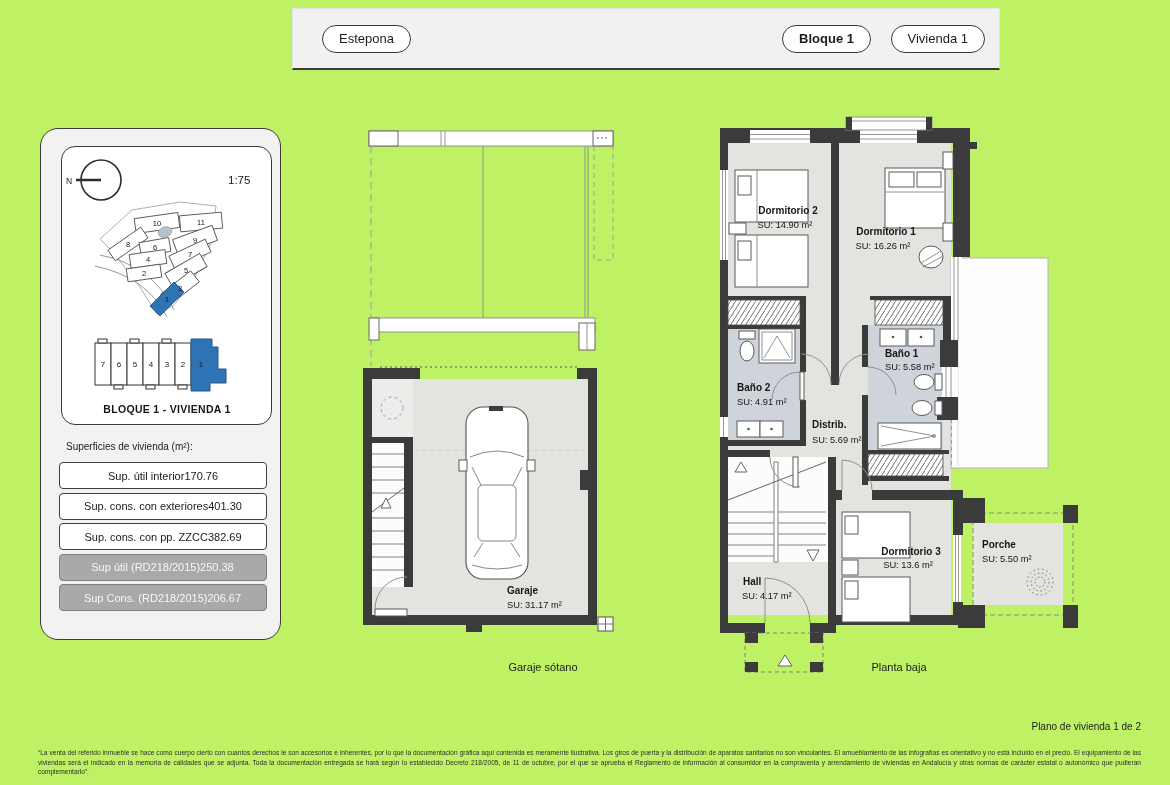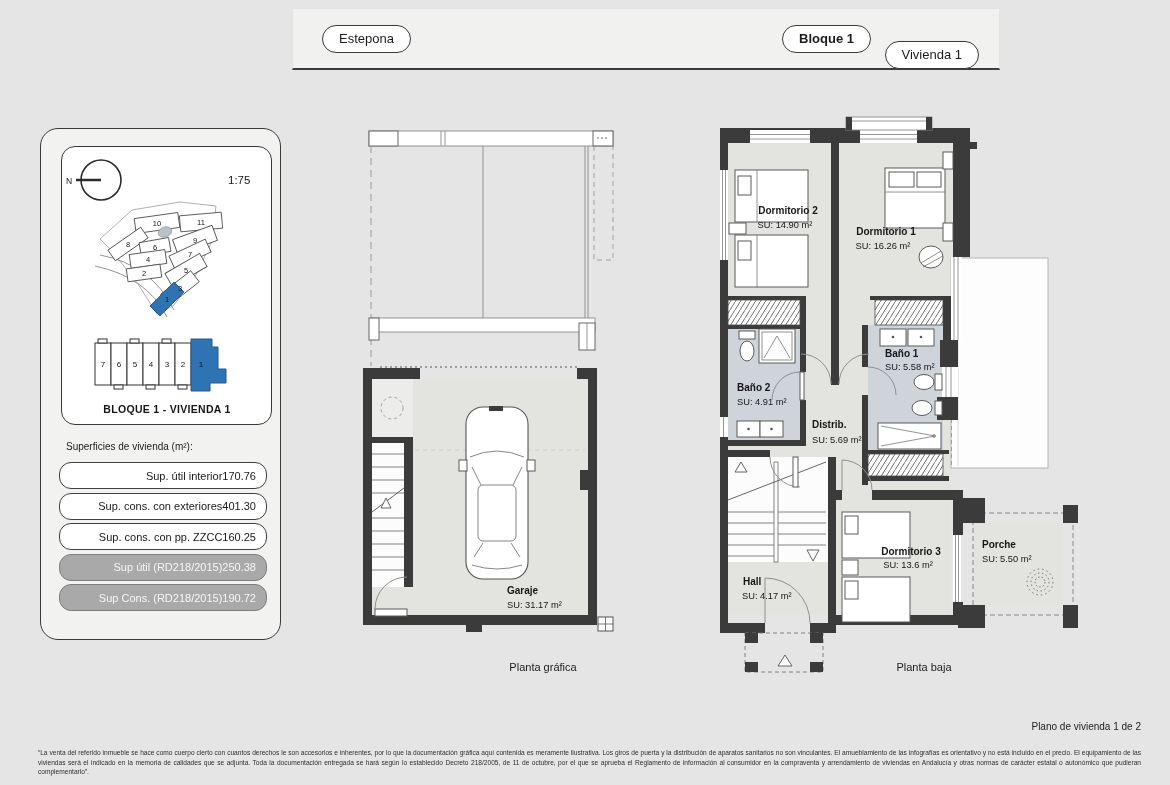--- a/index.html
+++ b/index.html
@@ -1,43 +1,43 @@
 <!DOCTYPE html>
 <html><head>
 <meta charset="utf-8">
 <style>
   html,body{margin:0;padding:0;background:#fff;font-family:"Liberation Sans",sans-serif;}
-  #stage{position:relative;width:1170px;height:785px;background:#e5e5e5;overflow:hidden;}
+  #stage{position:relative;width:1170px;height:785px;background:#bef264;overflow:hidden;}
 
   
   .header-bar{position:absolute;left:292px;top:8px;width:708px;height:62px;
     background:#f1f1f0;border:1px solid #e3e3e3;border-bottom:2px solid #3c3c3c;box-sizing:border-box;}
   .pill{position:absolute;top:16px;height:28px;line-height:26px;padding:0 16px;background:#fff;
     border:1.6px solid #3a3a3a;border-radius:14px;font-size:13px;color:#1c1c1c;box-sizing:border-box;
     cursor:pointer;white-space:nowrap;}
   .pill.loc{left:29px;}
   .pill.blk{right:128px;font-weight:bold;}
-  .pill.viv{right:20px;margin-top:16px;}
+  .pill.viv{right:14px;}
 
   
   .info-panel{position:absolute;left:40px;top:128px;width:241px;height:512px;background:#f2f2f0;
     border:1.6px solid #3a3a3a;border-radius:18px;box-sizing:border-box;}
   .map-card{position:absolute;left:20px;top:17px;width:211px;height:279px;background:#fff;
     border:1.6px solid #3a3a3a;border-radius:14px;box-sizing:border-box;overflow:hidden;}
   .surf-title{position:absolute;left:25px;top:312px;font-size:10px;color:#1a1a1a;}
   .surf-rows{position:absolute;left:18px;top:333px;width:208px;}
-  .surf-row{height:27px;margin-bottom:3.5px;border-radius:12px;display:flex;align-items:center;
-    justify-content:flex-end;padding:0 10px;font-size:11px;box-sizing:border-box;}
+  .surf-row{height:27px;margin-bottom:3.5px;border-radius:4px;display:flex;align-items:center;
+    justify-content:center;padding:0 10px;font-size:11px;box-sizing:border-box;}
   .surf-row.white{background:#fff;border:1.5px solid #3f3f3f;color:#1a1a1a;}
   .surf-row.gray{background:#a9a9a9;border:1.5px solid #7e7e7e;color:#f7f7f7;padding-left:9px;}
 
   
   .plan-caption{position:absolute;font-size:11px;color:#1c1c1c;text-align:center;width:160px;pointer-events:none;}
   .caption-sotano{left:463px;top:661px;}
-  .caption-baja{left:844px;top:661px;}
+  .caption-baja{left:819px;top:661px;}
   .page-label{position:absolute;right:29px;top:721px;font-size:10px;color:#1c1c1c;}
   .disclaimer{position:absolute;left:38px;top:748px;width:1103px;font-size:6.6px;line-height:9.6px;
     color:#2e2e2e;text-align:justify;}
 
   svg{position:absolute;overflow:visible;}
   svg text{font-family:"Liberation Sans",sans-serif;fill:#161616;}
   .room-name{font-size:10px;font-weight:bold;}
   .room-su{font-size:9.3px;}
   .wall{fill:#3b3b3b;}
   .thin{stroke:#8a8a8a;stroke-width:0.9;fill:none;}
@@ -141,29 +141,29 @@
       <div class="surf-row white">
         <span>Sup. útil interior</span>
           <span>170.76</span>
       </div>
       <div class="surf-row white">
         <span>Sup. cons. con exteriores</span>
           <span>401.30</span>
       </div>
       <div class="surf-row white">
         <span>Sup. cons. con pp. ZZCC</span>
-          <span>160.25</span>
+          <span>382.69</span>
       </div>
       <div class="surf-row gray">
         <span>Sup útil (RD218/2015)</span>
           <span>250.38</span>
       </div>
       <div class="surf-row gray">
         <span>Sup Cons. (RD218/2015)</span>
-          <span>190.72</span>
+          <span>206.67</span>
       </div>
     </div>
   </div>
 
   <svg style="left:355px;top:120px;" width="280" height="545" viewBox="0 0 280 545">
 
     <g>
       <rect x="14" y="11" width="244" height="15" fill="#fff" stroke="#8a8a8a" stroke-width="0.9"></rect>
       <rect x="14" y="11" width="29" height="15" fill="#fff" stroke="#666" stroke-width="1"></rect>
       <line x1="86" y1="11" x2="86" y2="26" class="thin"></line>
@@ -451,17 +451,17 @@
       <text x="97" y="333" class="room-su">SU: 5.69 m²</text>
       <text x="28" y="475" class="room-name">Hall</text>
       <text x="27" y="489" class="room-su">SU: 4.17 m²</text>
       <text x="196" y="445" text-anchor="middle" class="room-name">Dormitorio 3</text>
       <text x="193" y="458" text-anchor="middle" class="room-su">SU: 13.6 m²</text>
       <text x="267" y="438" class="room-name">Porche</text>
       <text x="267" y="452" class="room-su">SU: 5.50 m²</text>
     </g>
   </svg>
 
-  <div class="plan-caption caption-sotano">Planta gráfica</div>
+  <div class="plan-caption caption-sotano">Garaje sótano</div>
   <div class="plan-caption caption-baja">Planta baja</div>
   <div class="page-label">Plano de vivienda 1 de 2</div>
   <div class="disclaimer">“La venta del referido inmueble se hace como cuerpo cierto con cuantos derechos le son accesorios e inherentes, por lo que la documentación gráfica aquí contenida es meramente ilustrativa. Los giros de puerta y la distribución de aparatos sanitarios no son vinculantes. El amueblamiento de las infografías es orientativo y no está incluido en el precio. El equipamiento de las viviendas será el indicado en la memoria de calidades que se adjunta. Toda la documentación entregada se hará según lo establecido Decreto 218/2005, de 11 de octubre, por el que se aprueba el Reglamento de información al consumidor en la compraventa y arrendamiento de viviendas en Andalucía y otras normas de carácter estatal o autonómico que pudieran complementarlo”.</div>
 </div>
 
 </body></html>

